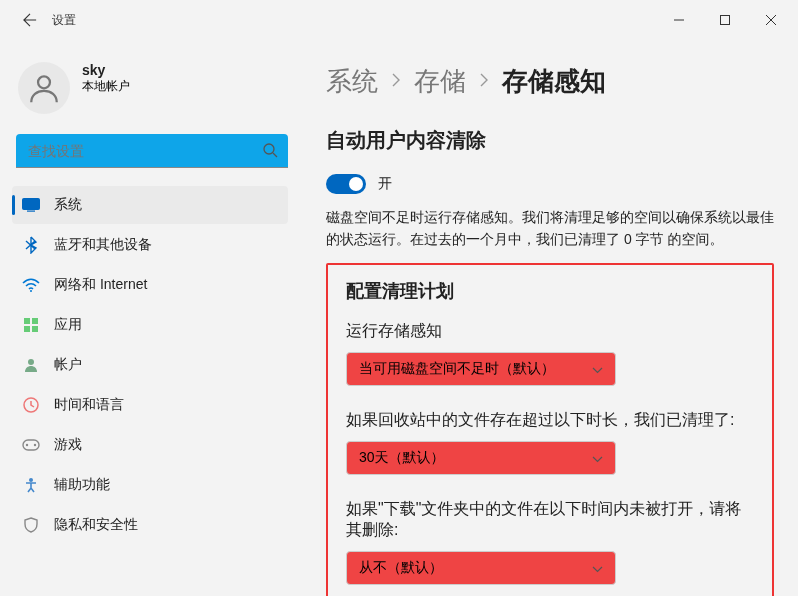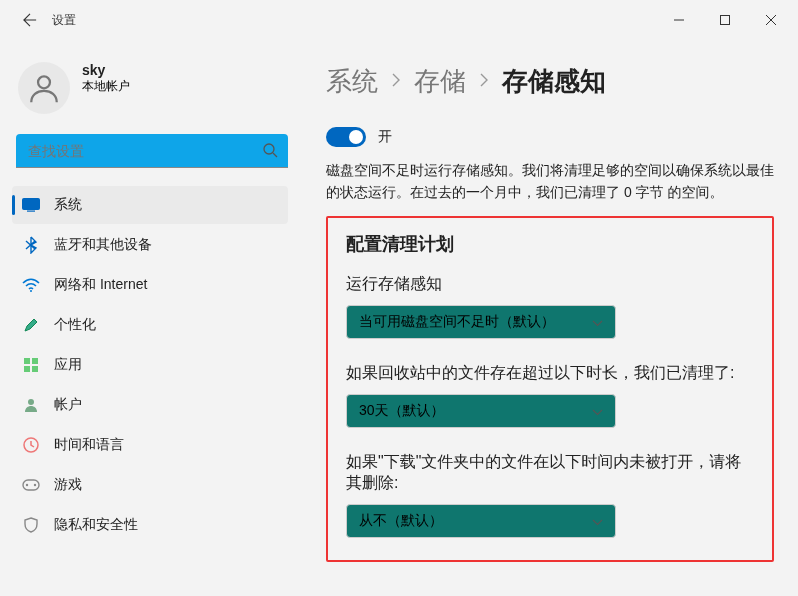--- a/index.html
+++ b/index.html
@@ -41,21 +41,21 @@
 .toggle-row { display: flex; align-items: center; gap: 12px; margin-bottom: 12px; }
 .toggle { width: 40px; height: 20px; border-radius: 10px; background: #0067c0; position: relative; cursor: pointer; }
 .toggle::after { content: ""; position: absolute; right: 3px; top: 3px; width: 14px; height: 14px; background: #fff; border-radius: 50%; }
 .toggle-label { font-size: 14px; color: #222; }
 
 .desc { font-size: 14px; color: #222; line-height: 1.6; margin-bottom: 12px; }
 
 .config-box { border: 2px solid #e33; border-radius: 2px; padding: 14px 18px 22px; }
 .config-heading { font-size: 18px; font-weight: 700; margin-bottom: 18px; color: #222; }
 .field-label { font-size: 16px; color: #222; margin-bottom: 10px; }
-.select { width: 270px; height: 34px; border: 1px solid #ccc; border-radius: 4px; background: #0f766e; display: flex; align-items: center; justify-content: space-between; padding: 0 12px; font-size: 14px; cursor: pointer; margin-bottom: 24px; }
+.select { width: 270px; height: 34px; border: 1px solid #ccc; border-radius: 4px; background: #ef4444; display: flex; align-items: center; justify-content: space-between; padding: 0 12px; font-size: 14px; cursor: pointer; margin-bottom: 24px; }
 .select:last-child { margin-bottom: 0; }
 .chev-down { color: #555; }
 </style>
 </head>
 <body>
 
 <div class="titlebar">
   <div class="titlebar-left">
     <div class="back-btn">
       <svg width="14" height="14" viewBox="0 0 16 16">
@@ -131,29 +131,20 @@
             <svg width="18" height="14" viewBox="0 0 18 14">
               <path d="M1 5c5-5 11-5 16 0M4 8c3-3 7-3 10 0M7 11c1.2-1.2 2.8-1.2 4 0" stroke="#0078d4" stroke-width="1.6" fill="none"></path>
               <circle cx="9" cy="13" r="1" fill="#0078d4"></circle>
             </svg>
           </span>
           <span>网络和 Internet</span>
         </li>
         <li class="nav-item">
           <span class="nav-icon">
             <svg width="16" height="16" viewBox="0 0 16 16">
-              <path d="M2 14l2-5 7-7 3 3-7 7-5 2z" fill="#3a8" stroke="#185"></path>
-              <path d="M11 2l3 3" stroke="#185"></path>
-            </svg>
-          </span>
-          <span>个性化</span>
-        </li>
-        <li class="nav-item">
-          <span class="nav-icon">
-            <svg width="16" height="16" viewBox="0 0 16 16">
               <rect x="1" y="1" width="6" height="6" fill="#6c7"></rect>
               <rect x="9" y="1" width="6" height="6" fill="#6c7"></rect>
               <rect x="1" y="9" width="6" height="6" fill="#6c7"></rect>
               <rect x="9" y="9" width="6" height="6" fill="#6c7"></rect>
             </svg>
           </span>
           <span>应用</span>
         </li>
         <li class="nav-item">
           <span class="nav-icon">
@@ -175,20 +166,29 @@
         </li>
         <li class="nav-item">
           <span class="nav-icon">
             <svg width="18" height="12" viewBox="0 0 18 12">
               <rect x="1" y="1" width="16" height="10" rx="5" fill="none" stroke="#888" stroke-width="1.4"></rect>
               <circle cx="5" cy="6" r="1.2" fill="#888"></circle>
               <circle cx="13" cy="6" r="1.2" fill="#888"></circle>
             </svg>
           </span>
           <span>游戏</span>
+        </li>
+        <li class="nav-item">
+          <span class="nav-icon">
+            <svg width="16" height="16" viewBox="0 0 16 16">
+              <circle cx="8" cy="3" r="2" fill="#48c"></circle>
+              <path d="M3 6h10M8 6v5M5 15l3-4 3 4" stroke="#48c" stroke-width="1.6" fill="none"></path>
+            </svg>
+          </span>
+          <span>辅助功能</span>
         </li>
         <li class="nav-item">
           <span class="nav-icon">
             <svg width="14" height="16" viewBox="0 0 14 16">
               <path d="M7 1l6 2v4c0 5-3 7-6 8-3-1-6-3-6-8V3l6-2z" fill="none" stroke="#888" stroke-width="1.4"></path>
             </svg>
           </span>
           <span>隐私和安全性</span>
         </li>
       </ul>
@@ -200,20 +200,21 @@
       <span class="crumb-sep"><svg width="8" height="14" viewBox="0 0 8 14">
             <path d="M1 1l6 6-6 6" stroke="#999" fill="none" stroke-width="1.4"></path>
           </svg></span>
       <span class="crumb">存储</span>
       <span class="crumb-sep"><svg width="8" height="14" viewBox="0 0 8 14">
             <path d="M1 1l6 6-6 6" stroke="#999" fill="none" stroke-width="1.4"></path>
           </svg></span>
       <span class="crumb current">存储感知</span>
     </div>
 
+    <h2 class="section-title">自动用户内容清除</h2>
 
     <div class="toggle-row">
       <div class="toggle"></div>
       <span class="toggle-label">开</span>
     </div>
 
     <p class="desc">磁盘空间不足时运行存储感知。我们将清理足够的空间以确保系统以最佳的状态运行。在过去的一个月中，我们已清理了 0 字节 的空间。</p>
 
     <div class="config-box">
       <h3 class="config-heading">配置清理计划</h3>

